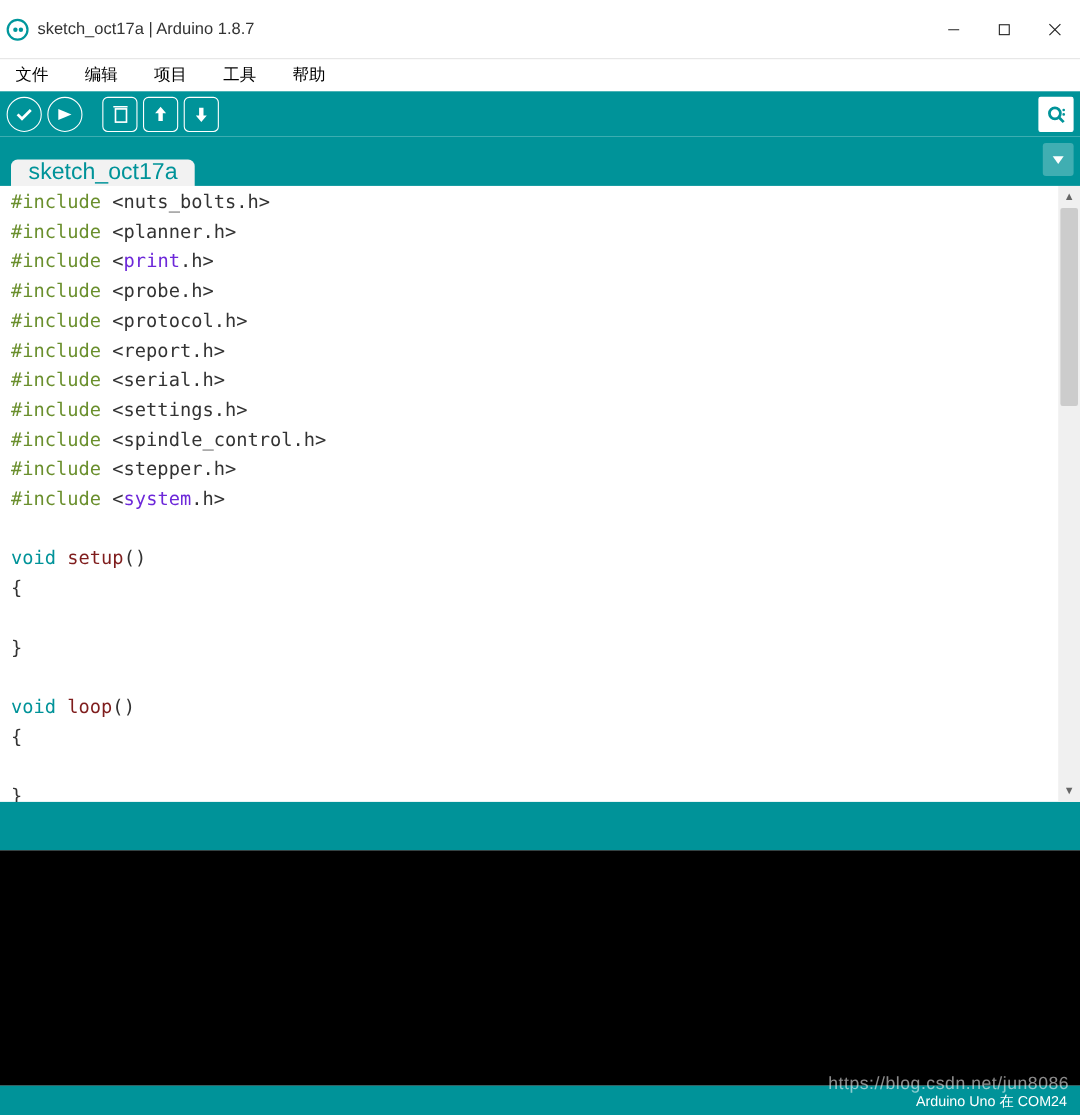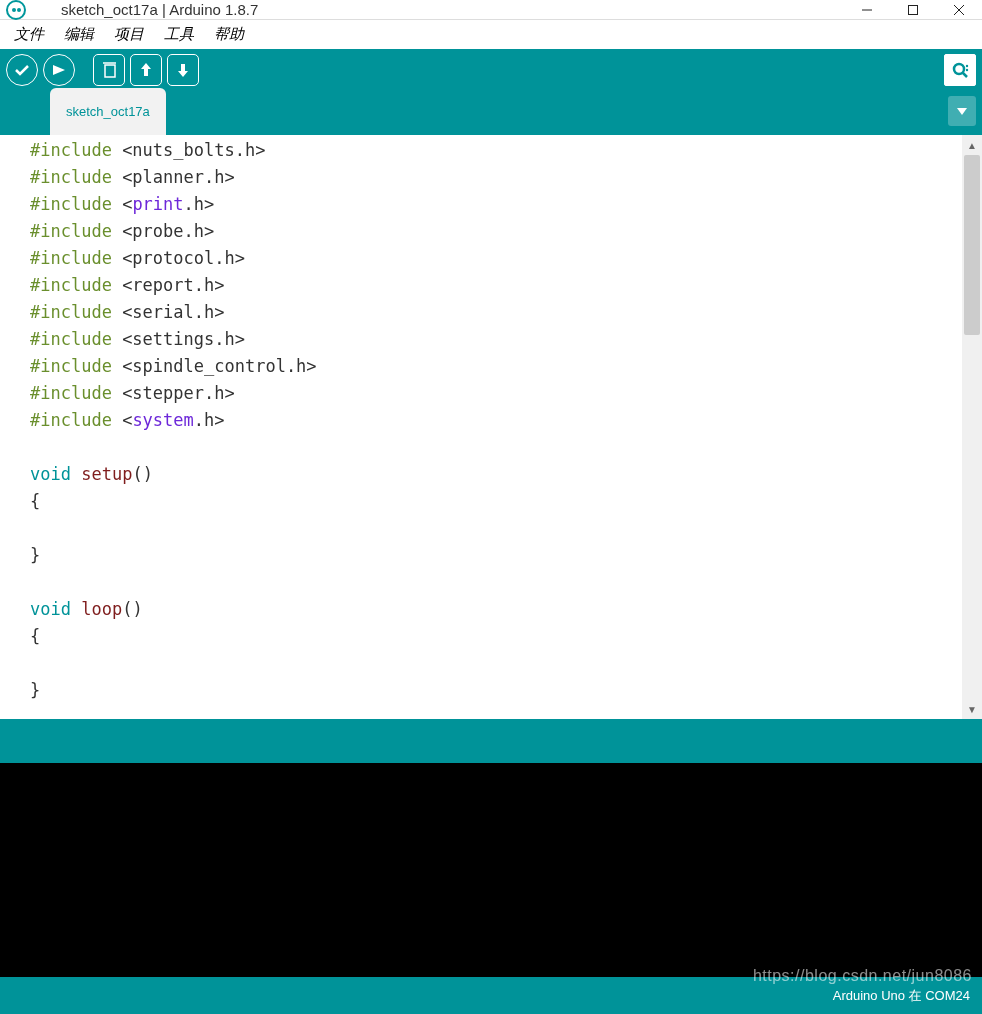--- a/index.html
+++ b/index.html
@@ -1,52 +1,52 @@
 <!DOCTYPE html>
 <html><head>
 <meta charset="utf-8">
 <style>
 * { margin: 0; padding: 0; box-sizing: border-box; }
 body { font-family: "Microsoft YaHei", Arial, sans-serif; font-size: 14px; background: #fff; width: 982px; height: 1014px; overflow: hidden; display: flex; flex-direction: column; }
 
-.titlebar { height: 20px; background: #fff; display: flex; align-items: center; padding-left: 6px; border-bottom: 1px solid #ddd; gap: 27px; }
+.titlebar { height: 54px; background: #fff; display: flex; align-items: center; padding-left: 6px; border-bottom: 1px solid #ddd; }
 .app-icon { width: 20px; height: 20px; border-radius: 50%; border: 2px solid #00979C; display: flex; align-items: center; justify-content: center; margin-right: 8px; }
 .app-icon-inner { display: flex; gap: 1px; }
 .app-icon-dot { width: 4px; height: 4px; border-radius: 50%; background: #00979C; }
 .title-text { color: #333; font-size: 15px; }
 .win-controls { margin-left: auto; display: flex; }
 .win-btn { width: 46px; height: 38px; display: flex; align-items: center; justify-content: center; cursor: pointer; }
 .win-btn svg { stroke: #222; stroke-width: 1; fill: none; }
 
-.menubar { height: 29px; background: #fff; display: flex; align-items: center; padding: 0 4px; gap: 0; font-style: italic; }
+.menubar { height: 29px; background: #fff; display: flex; align-items: center; padding: 0 4px; gap: 13px; }
 .menu-item { padding: 2px 10px; color: #000; font-size: 15px; cursor: pointer; }
 
 .toolbar { height: 41px; background: #009399; display: flex; align-items: center; padding: 0 6px; gap: 5px; }
 .tool-btn { width: 32px; height: 32px; border-radius: 5px; border: 1px solid #fff; display: flex; align-items: center; justify-content: center; cursor: pointer; }
 .tool-btn.round { border-radius: 50%; }
 .tool-btn svg { fill: #fff; stroke: #fff; }
 .tool-spacer { flex: 1; }
 
 .tabbar { height: 45px; background: #009399; display: flex; align-items: flex-end; padding-left: 10px; position: relative; }
-.tab { padding: 16px 16px; background: #f2f2f2; border-radius: 6px 6px 0 0; color: #009399; font-size: 13px; cursor: pointer; margin-left: 40px; }
+.tab { padding: 0 16px; background: #f2f2f2; border-radius: 6px 6px 0 0; color: #009399; font-size: 21px; cursor: pointer; }
 .tab-dropdown { position: absolute; right: 6px; top: 6px; width: 28px; height: 30px; background: rgba(255,255,255,0.25); border-radius: 3px; display: flex; align-items: center; justify-content: center; cursor: pointer; }
 
-.editor-wrap { flex: 1; display: flex; background: #fff; overflow: hidden; margin-left: 20px; }
+.editor-wrap { flex: 1; display: flex; background: #fff; overflow: hidden; }
 .editor { flex: 1; padding: 2px 10px; font-family: "SimSun", Consolas, monospace; font-size: 17px; line-height: 27px; white-space: pre; overflow: auto; color: #333; }
 .kw-preproc { color: #6A8F2D; }
 .kw-type { color: #009399; }
 .kw-func { color: #7f1d1d; }
 .kw-special { color: #6d28d9; }
 .scrollbar-v { width: 20px; background: #f0f0f0; position: relative; }
 .scroll-arrow { height: 20px; display: flex; align-items: center; justify-content: center; color: #666; font-size: 10px; cursor: pointer; }
 .scroll-thumb { position: absolute; top: 20px; left: 2px; right: 2px; height: 180px; background: #ccc; border-radius: 2px; cursor: pointer; }
 
 .status-bar { height: 44px; background: #009399; }
 .console { height: 214px; background: #000; color: #fff; font-family: monospace; font-size: 12px; overflow: auto; }
-.footer { height: 37px; background: #009399; display: flex; align-items: center; justify-content: flex-end; padding-right: 12px; color: #fff; font-size: 13px; position: relative; }
+.footer { height: 27px; background: #009399; display: flex; align-items: center; justify-content: flex-end; padding-right: 12px; color: #fff; font-size: 13px; position: relative; }
 .watermark { position: absolute; right: 10px; top: -10px; color: rgba(255,255,255,0.55); font-size: 16px; font-family: Arial; letter-spacing: 0.5px; }
 </style>
 </head>
 <body>
 
 <div class="titlebar">
   <div class="app-icon">
     <div class="app-icon-inner">
       <div class="app-icon-dot"></div>
         <div class="app-icon-dot"></div>

